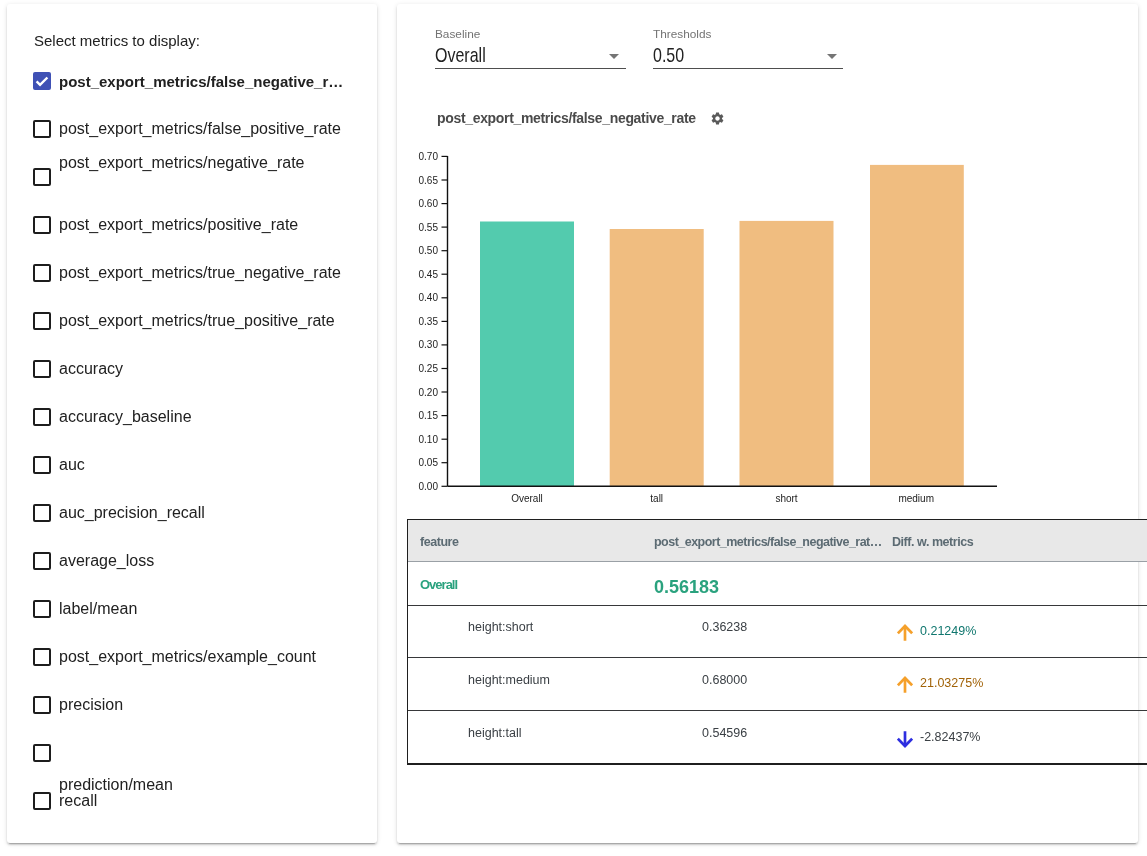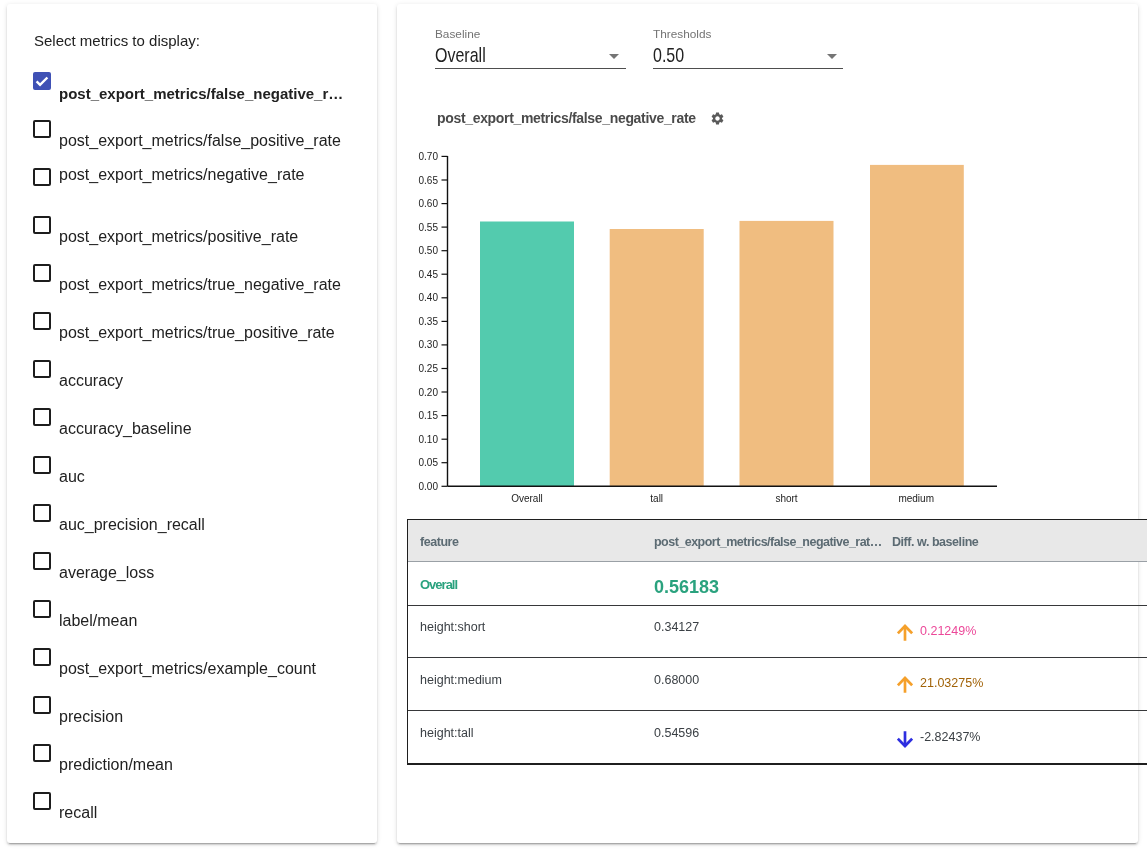--- a/index.html
+++ b/index.html
@@ -3,29 +3,29 @@
 <meta charset="utf-8">
 <style>
 html,body{margin:0;padding:0;}
 body{width:1147px;height:856px;background:#fff;font-family:"Liberation Sans",sans-serif;position:relative;overflow:hidden;}
 .card{position:absolute;background:#fff;border-radius:3px;box-shadow:0 2px 2px 0 rgba(0,0,0,.14),0 1px 5px 0 rgba(0,0,0,.12),0 3px 1px -2px rgba(0,0,0,.2);}
 #leftcard{left:7px;top:4px;width:370px;height:839px;}
 #rightcard{left:397px;top:4px;width:741px;height:839px;}
 .abs{position:absolute;white-space:nowrap;}
 .cb{position:absolute;width:14px;height:14px;border:2px solid #1d1d1d;border-radius:2px;background:#fff;}
 .cbc{position:absolute;width:18px;height:18px;border-radius:2px;background:#3f51b5;}
-.item{position:absolute;left:59px;font-size:16px;line-height:18px;color:#212121;white-space:nowrap;margin-top:12px;}
+.item{position:absolute;left:59px;font-size:16px;line-height:18px;color:#212121;white-space:nowrap;}
 .ddlabel{font-size:11.8px;color:#737373;}
 .ddval{font-size:16px;color:#212121;transform:scaleY(1.3);transform-origin:0 76%;}
 .ddline{position:absolute;height:1.4px;background:#4e4e4e;}
 .tri{position:absolute;width:0;height:0;border-left:5px solid transparent;border-right:5px solid transparent;border-top:5px solid #757575;}
 #tbl{position:absolute;left:407px;top:519px;width:720.5px;height:242.5px;border:1.3px solid #1f1f1f;border-bottom-width:2px;padding-left:40px;}
 .trow{position:absolute;left:0;width:100%;}
 .hdrtxt{font-size:12.5px;font-weight:bold;color:#5c6b73;letter-spacing:-0.45px;}
-.rowtxt{font-size:12.5px;color:#3b4045;}
+.rowtxt{font-size:12.5px;color:#3b4045;margin-left:48px;}
 </style>
 </head>
 <body>
 <div id="leftcard" class="card"></div>
 <div id="rightcard" class="card"></div>
 
 <div class="abs" style="left:34px;top:32px;font-size:15px;color:#212121;">Select metrics to display:</div>
 <div class="cbc" style="left:33px;top:72px;">
 <svg width="18" height="18" viewBox="0 0 24 24" style="position:absolute;left:0;top:0;">
       <path fill="none" stroke="#fff" stroke-width="3.2" d="M4.8 12.6l4.6 4.6 9.8-9.9"></path>
@@ -53,21 +53,21 @@
 <div class="item" style="top:504px;">auc_precision_recall</div>
 <div class="cb" style="left:33px;top:552px;"></div>
 <div class="item" style="top:552px;">average_loss</div>
 <div class="cb" style="left:33px;top:600px;"></div>
 <div class="item" style="top:600px;">label/mean</div>
 <div class="cb" style="left:33px;top:648px;"></div>
 <div class="item" style="top:648px;">post_export_metrics/example_count</div>
 <div class="cb" style="left:33px;top:696px;"></div>
 <div class="item" style="top:696px;">precision</div>
 <div class="cb" style="left:33px;top:744px;"></div>
-<div class="item" style="top:744px;">prediction/mean</div>
+<div class="item" style="top:776px;">prediction/mean</div>
 <div class="cb" style="left:33px;top:792px;"></div>
 <div class="item" style="top:792px;">recall</div>
 
 <div class="abs ddlabel" style="left:435px;top:27px;">Baseline</div>
 <div class="abs ddval" style="left:435px;top:48px;">Overall</div>
 <div class="ddline" style="left:435px;top:68px;width:191px;"></div>
 <div class="tri" style="left:609px;top:54px;"></div>
 
 <div class="abs ddlabel" style="left:653px;top:27px;">Thresholds</div>
 <div class="abs ddval" style="left:653px;top:48px;">0.50</div>
@@ -127,35 +127,35 @@
     <text x="256.7" y="357">tall</text>
     <text x="386.5" y="357">short</text>
     <text x="516.2" y="357">medium</text>
   </g>
 </svg>
 
 <div id="tbl">
   <div class="trow" style="top:0;height:41px;background:#e8e8e8;border-bottom:1px solid #9aa0a6;"></div>
   <div class="abs hdrtxt" style="left:12px;top:14.5px;">feature</div>
   <div class="abs hdrtxt" style="left:246px;top:14.5px;letter-spacing:-0.52px;">post_export_metrics/false_negative_rat…</div>
-  <div class="abs hdrtxt" style="left:484px;top:14.5px;">Diff. w. baseline</div>
+  <div class="abs hdrtxt" style="left:484px;top:14.5px;">Diff. w. metrics</div>
 
   <div class="abs" style="left:12px;top:56.5px;font-size:13px;font-weight:bold;letter-spacing:-1px;color:#2aa27e;">Overall</div>
   <div class="abs" style="left:246px;top:56.5px;font-size:18px;font-weight:bold;color:#2aa27e;">0.56183</div>
   <div style="position:absolute;left:0;top:85px;width:100%;height:1px;background:#37383a;"></div>
 
   <div class="abs rowtxt" style="left:12px;top:100px;">height:short</div>
-  <div class="abs rowtxt" style="left:246px;top:100px;">0.34127</div>
+  <div class="abs rowtxt" style="left:246px;top:100px;">0.36238</div>
   <svg class="abs" style="left:489px;top:102.5px;" width="16" height="18" viewBox="0 0 16 18">
       <g fill="none" stroke="#F5A02B" stroke-width="2.7" stroke-linecap="square">
         <path d="M8 4.2 V16.4"></path>
         <path d="M1.8 9.4 L8 3 L14.2 9.4"></path>
       </g>
     </svg>
-  <div class="abs" style="left:512px;top:103.5px;font-size:12.5px;color:#ec4899;">0.21249%</div>
+  <div class="abs" style="left:512px;top:103.5px;font-size:12.5px;color:#0f766e;">0.21249%</div>
   <div style="position:absolute;left:0;top:137px;width:100%;height:1px;background:#37383a;"></div>
 
   <div class="abs rowtxt" style="left:12px;top:152.5px;">height:medium</div>
   <div class="abs rowtxt" style="left:246px;top:152.5px;">0.68000</div>
   <svg class="abs" style="left:489px;top:155px;" width="16" height="18" viewBox="0 0 16 18">
       <g fill="none" stroke="#F5A02B" stroke-width="2.7" stroke-linecap="square">
         <path d="M8 4.2 V16.4"></path>
         <path d="M1.8 9.4 L8 3 L14.2 9.4"></path>
       </g>
     </svg>

